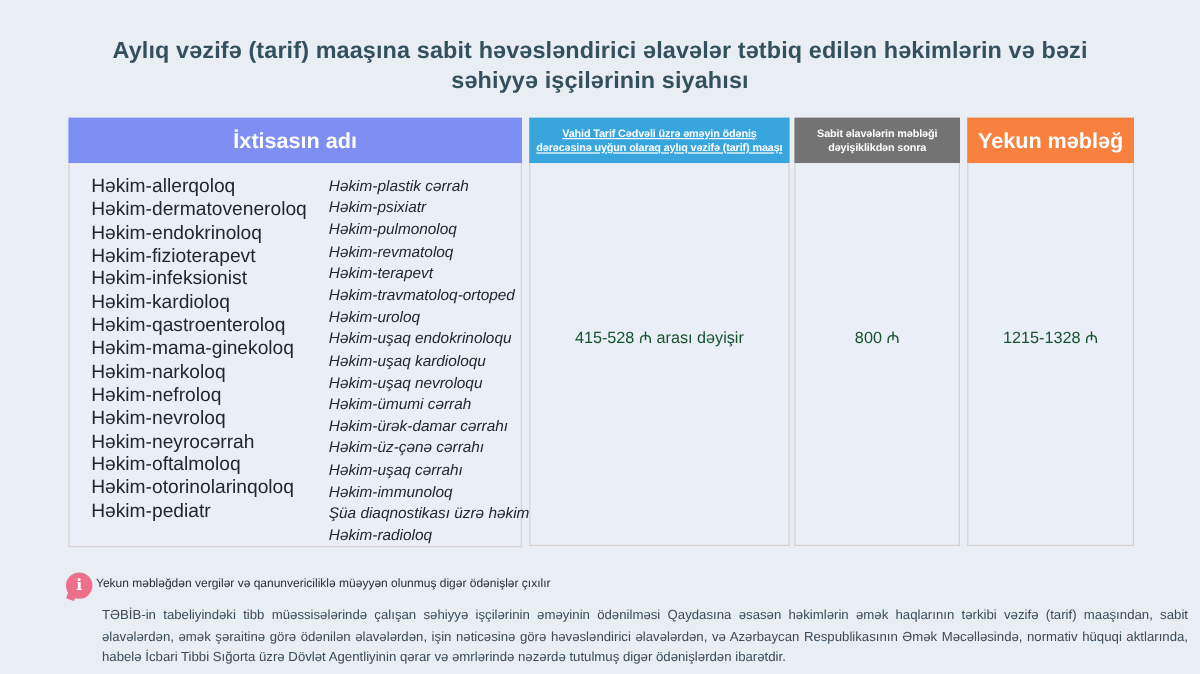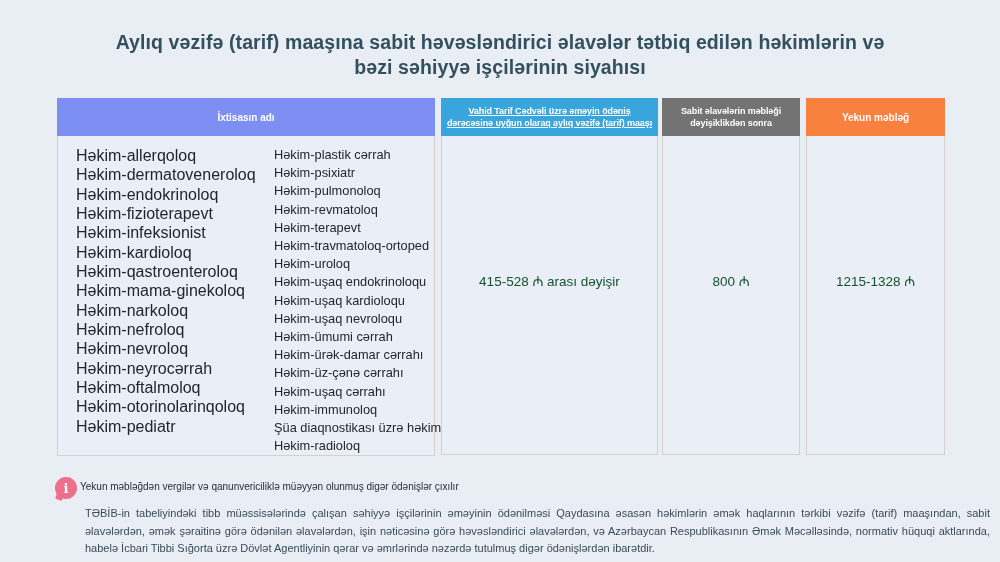--- a/index.html
+++ b/index.html
@@ -16,21 +16,21 @@
     position: absolute;
     top: 30px;
     left: 0;
     width: 1000px;
     text-align: center;
     font-size: 19.5px;
     font-weight: 700;
     line-height: 25px;
     color: #33505f;
     letter-spacing: 0.1px;
-    padding: 0 110px;
+    padding: 0 88px;
   }
   .table-wrap {
     position: absolute;
     left: 57px;
     top: 98px;
     width: 888px;
     height: 357px;
     display: flex;
   }
   .col { display: flex; flex-direction: column; }
@@ -41,34 +41,34 @@
   .col-header {
     height: 38px;
     display: flex;
     align-items: center;
     justify-content: center;
     color: #ffffff;
     font-weight: 700;
     text-align: center;
     flex: 0 0 38px;
   }
-  .col-header.big { font-size: 10px; }
+  .col-header.big { font-size: 18px; }
   .col-header.small { font-size: 9px; line-height: 12.5px; padding: 0 5px; letter-spacing: -0.1px; }
   .col-body {
     flex: 1;
     background: #eaeef6;
     border: 1px solid #d9cfce;
     border-top: none;
   }
   .specialties-body {
     display: flex;
     padding: 10px 0 0 18px;
   }
   .spec-list-1 { width: 198px; }
-  .spec-list-2 { width: 160px; }
+  .spec-list-2 { width: 160px; font-style: italic; }
   .spec-list-1 .list-item {
     font-size: 16px;
     line-height: 19.35px;
     color: #23262c;
     white-space: nowrap;
   }
   .spec-list-2 .list-item {
     font-size: 12.8px;
     line-height: 18.2px;
     color: #23262c;

